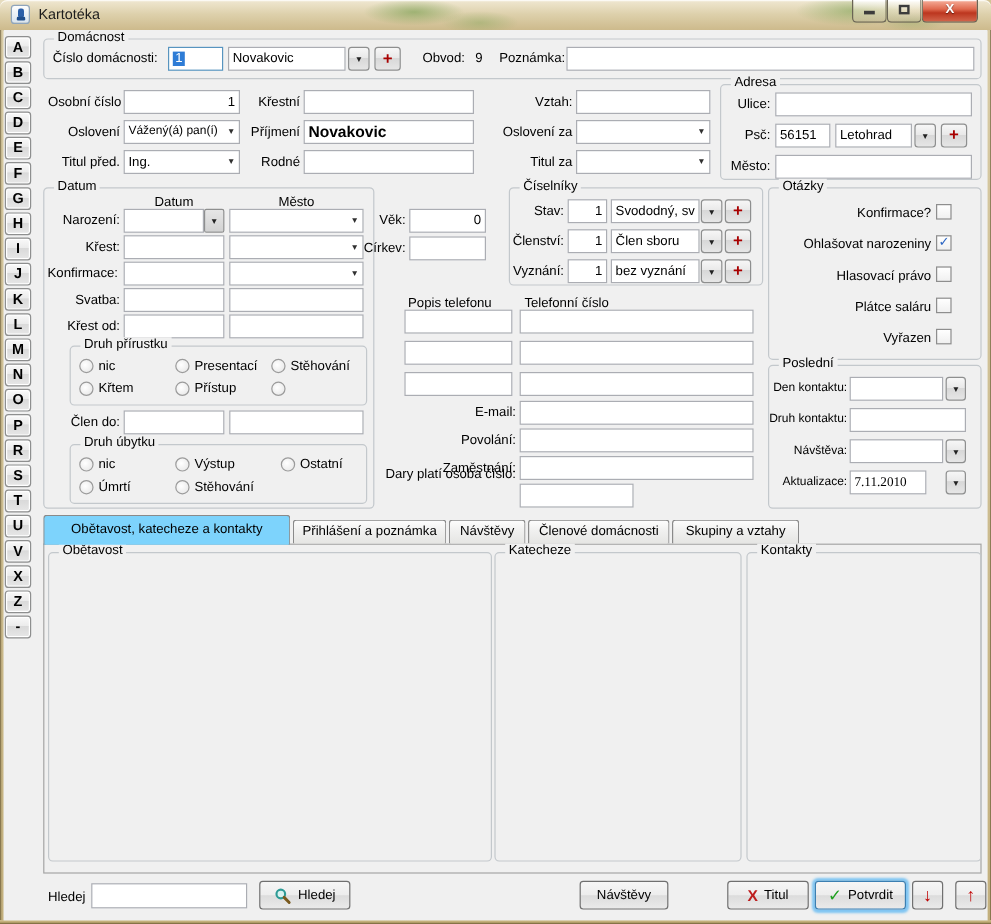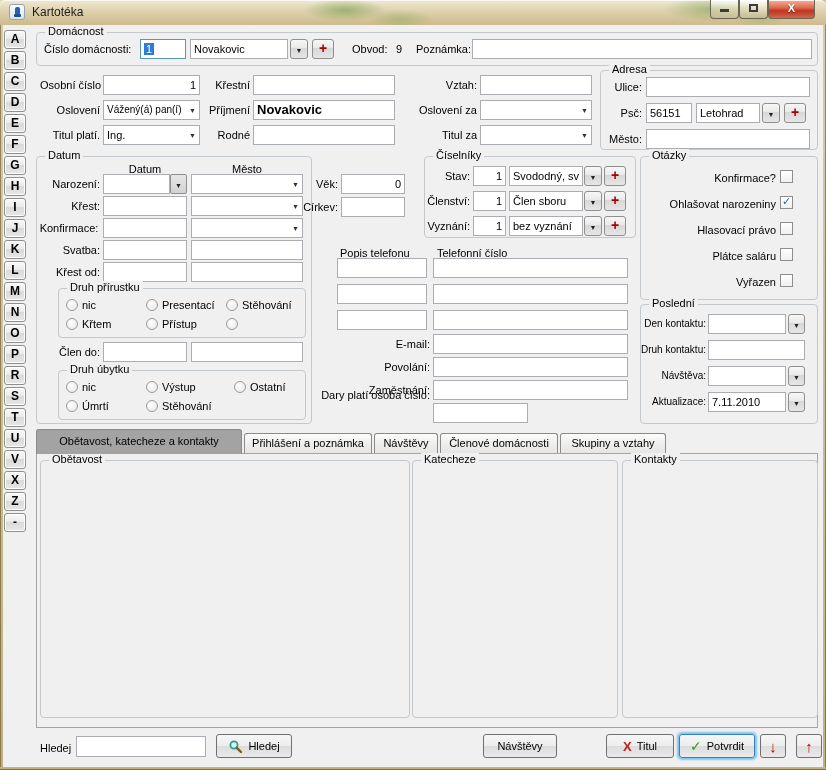--- a/index.html
+++ b/index.html
@@ -56,21 +56,21 @@
   .pbtn{position:absolute;box-sizing:border-box;width:22px;height:20px;border:1px solid #8E8F8F;border-radius:3px;
     background:linear-gradient(#F7F7F7,#E9E9E9 45%,#D7D7D7 46%,#E6E6E6);
     color:#A80000;font-weight:900;font-size:14px;text-align:center;line-height:16px;}
   .chk{position:absolute;width:13px;height:13px;box-sizing:border-box;border:1px solid #8E8E8E;
     background:linear-gradient(#fff,#F0F0F0);}
   .chk.on::after{content:"✓";position:absolute;left:1px;top:-2px;color:#2C66C3;font-weight:bold;font-size:11px;}
   .rad{position:absolute;width:12px;height:12px;box-sizing:border-box;border:1px solid #9B9B9B;border-radius:50%;
     background:radial-gradient(circle at 4px 4px,#fff,#E4E4E4);}
   .tab{position:absolute;box-sizing:border-box;border:1px solid #8A8A8A;border-bottom:none;border-radius:3px 3px 0 0;
     background:linear-gradient(#FDFDFD,#F1F1F0 40%,#E5E5E3);text-align:center;line-height:19px;height:20px;z-index:2;white-space:nowrap;overflow:hidden;}
-  .tab.active{background:#a3a3a3;height:25px;line-height:23px;z-index:4;}
+  .tab.active{background:#7dd3fc;height:25px;line-height:23px;z-index:4;}
   .tabpanel{position:absolute;box-sizing:border-box;border:1px solid #A5A5A5;background:#F0F0F0;z-index:1;}
   .tic{position:absolute;width:20px;height:16px;font-size:9px;line-height:16px;text-align:center;font-weight:bold;}
   .dim{color:#ADADAD;} .blk{color:#111;} .grn{color:#0DA80D;font-size:12px;} .gld{color:#D7A700;font-size:12px;}
   .gbtn{position:absolute;box-sizing:border-box;border:1px solid #8E8F8F;border-radius:3px;height:21px;
     background:linear-gradient(#F7F7F7,#E7E7E7 45%,#D6D6D6 46%,#E5E5E5);text-align:center;line-height:19px;font-size:12px;color:#333;}
   .grid{position:absolute;box-sizing:border-box;background:#fff;border:1px solid #8A8A8A;overflow:hidden;}
   .ghrow{display:flex;height:18px;}
   .ghc{box-sizing:border-box;background:linear-gradient(#FAFAFA,#EEEEec 60%,#E3E3E1);
     border-right:1px solid #B5B5B5;border-bottom:1px solid #9B9B9B;padding:1px 3px;
     white-space:nowrap;overflow:hidden;display:flex;align-items:center;gap:2px;}
@@ -165,21 +165,21 @@
       <span class="caret"></span>
     </div>
   <div class="l lr" style="left:205px;top:103px;width:45px;">Příjmení</div>
   <div class="inp" style="left:253px;top:100px;width:142px;font-weight:bold;font-size:13px;">Novakovic</div>
   <div class="l lr" style="left:415px;top:103px;width:62px;">Oslovení za</div>
   <div class="inp combo" style="left:480px;top:100px;width:112px;">
       <span class="val"></span>
       <span class="caret"></span>
     </div>
 
-  <div class="l lr" style="left:40px;top:128px;width:60px;">Titul platí.</div>
+  <div class="l lr" style="left:40px;top:128px;width:60px;">Titul před.</div>
   <div class="inp combo" style="left:103px;top:125px;width:97px;">
       <span class="val">Ing.</span>
       <span class="caret"></span>
     </div>
   <div class="l lr" style="left:210px;top:128px;width:40px;">Rodné</div>
   <div class="inp" style="left:253px;top:125px;width:142px;"></div>
   <div class="l lr" style="left:430px;top:128px;width:47px;">Titul za</div>
   <div class="inp combo" style="left:480px;top:125px;width:112px;">
       <span class="val"></span>
       <span class="caret"></span>
@@ -317,21 +317,21 @@
   </div>
   <div class="l lr" style="left:640px;top:317px;width:66px;font-size:10px;">Den kontaktu:</div>
   <div class="inp" style="left:708px;top:314px;width:78px;"></div>
   <div class="dbtn" style="left:788px;top:314px;width:17px;"></div>
   <div class="l lr" style="left:640px;top:343px;width:66px;font-size:10px;">Druh kontaktu:</div>
   <div class="inp" style="left:708px;top:340px;width:97px;"></div>
   <div class="l lr" style="left:640px;top:369px;width:66px;font-size:10px;">Návštěva:</div>
   <div class="inp" style="left:708px;top:366px;width:78px;"></div>
   <div class="dbtn" style="left:788px;top:366px;width:17px;"></div>
   <div class="l lr" style="left:640px;top:395px;width:66px;font-size:10px;">Aktualizace:</div>
-  <div class="inp" style="left:708px;top:392px;width:78px;">7.11.2010</div>
+  <div class="inp" style="left:708px;top:392px;width:64px;font-family:Liberation Serif, serif;">7.11.2010</div>
   <div class="dbtn" style="left:788px;top:392px;width:17px;"></div>
 
   <div class="l" style="left:340px;top:246px;">Popis telefonu</div>
   <div class="l" style="left:437px;top:246px;">Telefonní číslo</div>
   <div class="inp" style="left:337px;top:258px;width:90px;"></div>
   <div class="inp" style="left:433px;top:258px;width:195px;"></div>
   <div class="inp" style="left:337px;top:284px;width:90px;"></div>
   <div class="inp" style="left:433px;top:284px;width:195px;"></div>
   <div class="inp" style="left:337px;top:310px;width:90px;"></div>
   <div class="inp" style="left:433px;top:310px;width:195px;"></div>

